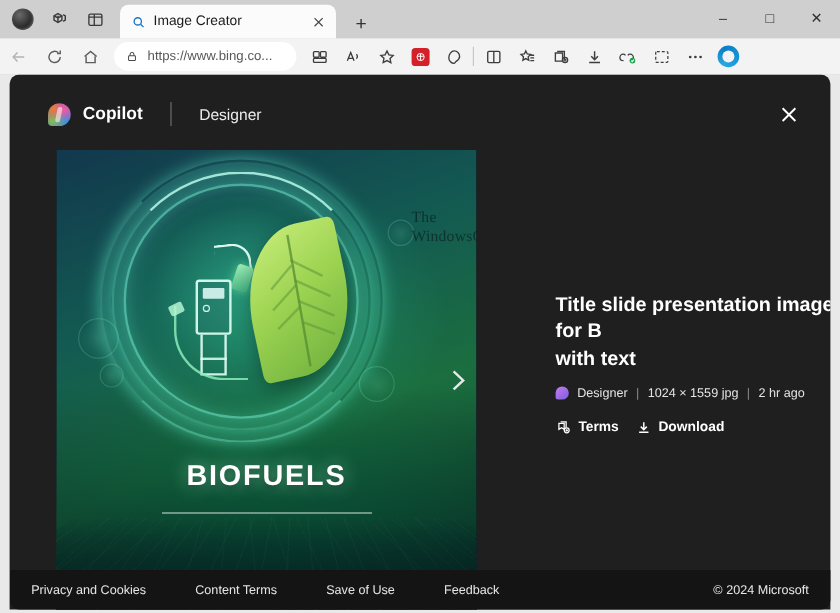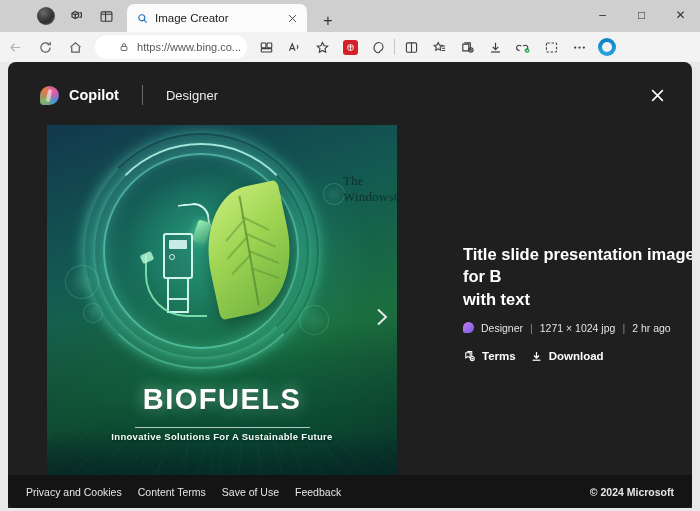--- a/index.html
+++ b/index.html
@@ -13,21 +13,21 @@
     position: relative;
     width: 700px; height: 511px;
     background: #cfcfcf;
     overflow: hidden;
   }
 
   
   .tabstrip {
     position: absolute; top: 0; left: 0; width: 700px; height: 32px;
     background: #cfcfcf;
-    display: flex; align-items: flex-end; padding-left: 27px;
+    display: flex; align-items: flex-end;
   }
   .tb-icon {
     width: 30px; height: 32px;
     display: flex; align-items: center; justify-content: center;
     color: #3a3a3a;
   }
   .tb-icon.first { margin-left: 4px; }
   .globe-dot {
     width: 18px; height: 18px; border-radius: 50%;
     background: radial-gradient(circle at 35% 30%, #6a6a6a 0%, #2b2b2b 60%, #111 100%);
@@ -80,21 +80,20 @@
   .omnibox {
     flex: 1 1 auto;
     margin: 0 5px;
     height: 24px;
     background: #fff;
     border-radius: 12px;
     display: flex; align-items: center;
     padding: 0 6px 0 10px;
     max-width: 152px;
     gap: 8px;
-    justify-content: flex-end;
   }
   .omni-url {
     font-size: 11px; color: #585858;
     white-space: nowrap; overflow: hidden;
   }
   .omni-lock { color: #4b4b4b; display: flex; }
   .tool-icon {
     width: 28px; height: 26px;
     display: flex; align-items: center; justify-content: center;
     color: #3d3d3d; flex: 0 0 auto;
@@ -298,21 +297,21 @@
   .wm {
     position: absolute; left: 296px; top: 48px;
     font-size: 13px; line-height: 1.25;
     color: rgba(10,14,22,.55);
     font-family: "Liberation Serif", serif;
     letter-spacing: .2px;
   }
   .img-title {
     position: absolute; left: 0; right: 0; top: 258px;
     text-align: center;
-    font-size: 29px; font-weight: bold; letter-spacing: 1.5px;
+    font-size: 24px; font-weight: bold; letter-spacing: 1.5px;
     color: #ffffff;
     text-shadow: 0 0 14px rgba(160,255,210,.65), 0 2px 6px rgba(0,0,0,.5);
     font-family: "Liberation Sans", sans-serif;
   }
   .img-rule {
     position: absolute; left: 88px; top: 302px; width: 175px; height: 1px;
     background: rgba(255,255,255,.7);
   }
   .img-sub {
     position: absolute; left: 0; right: 0; top: 306px;
@@ -369,25 +368,25 @@
 
   
   .footer {
     position: absolute; left: 8px; bottom: 3px;
     width: 684px; height: 33px;
     background: #141414;
     display: flex; align-items: center;
     padding: 0 18px;
     border-radius: 0 0 8px 8px;
   }
-  .footer-links { display: flex; align-items: center; gap: 16px; }
+  .footer-links { display: flex; align-items: center; gap: 41px; }
   .footer-link { font-size: 10.5px; color: #e6e6e6; }
   .footer-copy {
     margin-left: auto;
-    font-size: 10.5px; color: #e6e6e6; font-weight: bold;
+    font-size: 10.5px; color: #e6e6e6;
   }
   svg { display: block; }
 </style>
 </head>
 <body>
 
 <div id="app">
 
   <div class="tabstrip">
     <div class="tb-icon first">
@@ -595,39 +594,38 @@
             <div class="leaf-v" style="left:50%;top:26%;width:26px;transform:rotate(142deg);"></div>
             <div class="leaf-v" style="left:50%;top:40%;width:28px;transform:rotate(144deg);"></div>
             <div class="leaf-v" style="left:50%;top:54%;width:26px;transform:rotate(146deg);"></div>
           </div>
 
           <div class="wm">The
 WindowsClub</div>
 
           <div class="img-title">BIOFUELS</div>
           <div class="img-rule"></div>
-          <div class="img-sub">Innovative Solutions For A Sustainable Future</div>
         </div>
 
         <div class="nav-next">
           <svg width="22" height="26" viewBox="0 0 22 26" fill="none" stroke="#e8e8e8" stroke-width="2">
             <path d="M7 5.5 15 13l-8 7.5"></path>
           </svg>
         </div>
       </div>
 
       <div class="detail">
         <div class="detail-title">Title slide presentation image for B
 with text</div>
 
         <div class="meta">
           <span class="meta-logo"></span>
           <span>Designer</span>
           <span class="meta-sep">|</span>
-          <span>1271 × 1024 jpg</span>
+          <span>1024 × 1559 jpg</span>
           <span class="meta-sep">|</span>
           <span>2 hr ago</span>
         </div>
 
         <div class="actions">
 
           <div class="btn-plain">
             <span>
               <svg width="13" height="13" viewBox="0 0 16 16" fill="none" stroke="#fff" stroke-width="1.3">
                 <path d="M3.4 3.4h5.4v6.2l-2.7-1.6-2.7 1.6z"></path>

